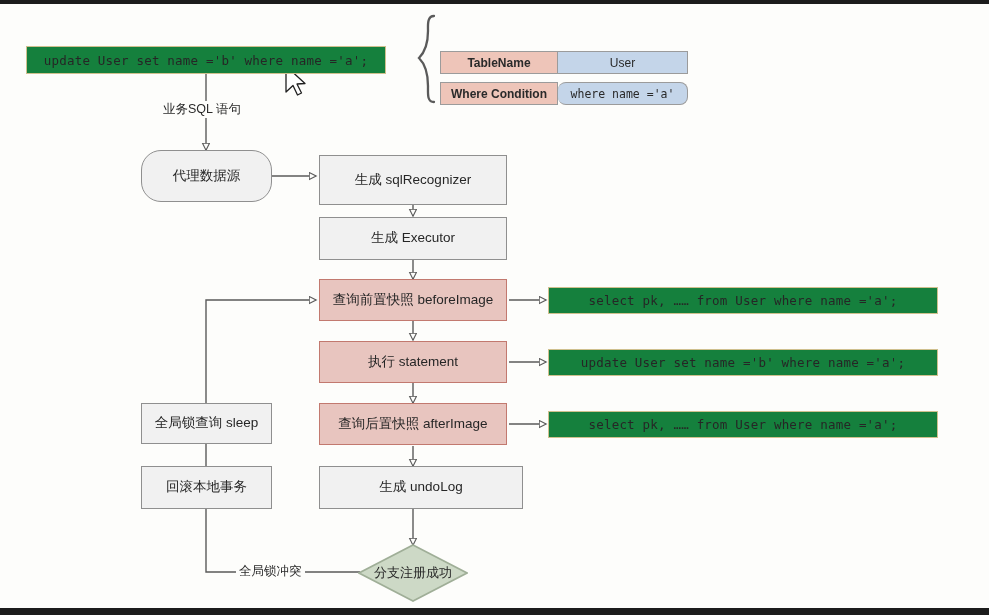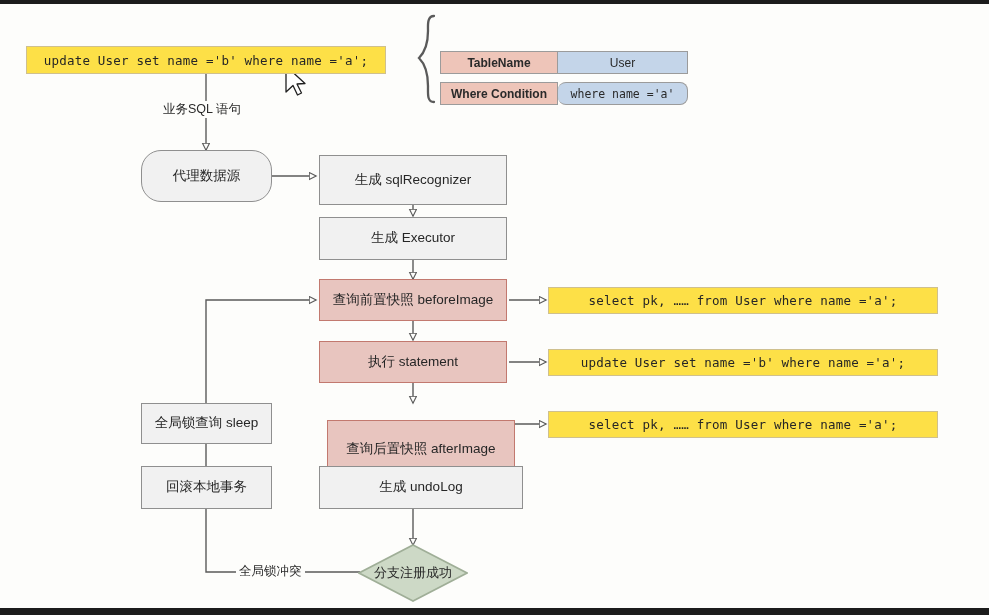--- a/index.html
+++ b/index.html
@@ -48,21 +48,21 @@
 
   
   .red {
     background: #e8c5bf;
     border: 1.4px solid #c2796f;
     font-size: 13.5px;
   }
 
   
   .yellow {
-    background: #fde047;
+    background: #15803d;
     border: 1.2px solid #cfc08e;
     font-size: 12.5px;
     font-family: "DejaVu Sans Mono", "Liberation Mono", monospace;
     letter-spacing: .2px;
   }
 
   
   .attr-row { position: absolute; display: flex; height: 23px; }
   .attr-key {
     box-sizing: border-box;
@@ -200,21 +200,21 @@
   </div>
 
   <div class="node red" style="left:319px; top:279px; width:188px; height:42px;">
     <span>查询前置快照 beforeImage</span>
   </div>
 
   <div class="node red" style="left:319px; top:341px; width:188px; height:42px;">
     <span>执行 statement</span>
   </div>
 
-  <div class="node red" style="left:319px; top:420px; width:188px; height:58px;margin-left:8px;">
+  <div class="node red" style="left:319px; top:403px; width:188px; height:42px;">
     <span>查询后置快照 afterImage</span>
   </div>
 
   <div class="node grey" style="left:319px; top:466px; width:204px; height:43px;">
     <span>生成 undoLog</span>
   </div>
 
   <div class="node grey" style="left:141px; top:403px; width:131px; height:41px;">
     <span>全局锁查询 sleep</span>
   </div>

